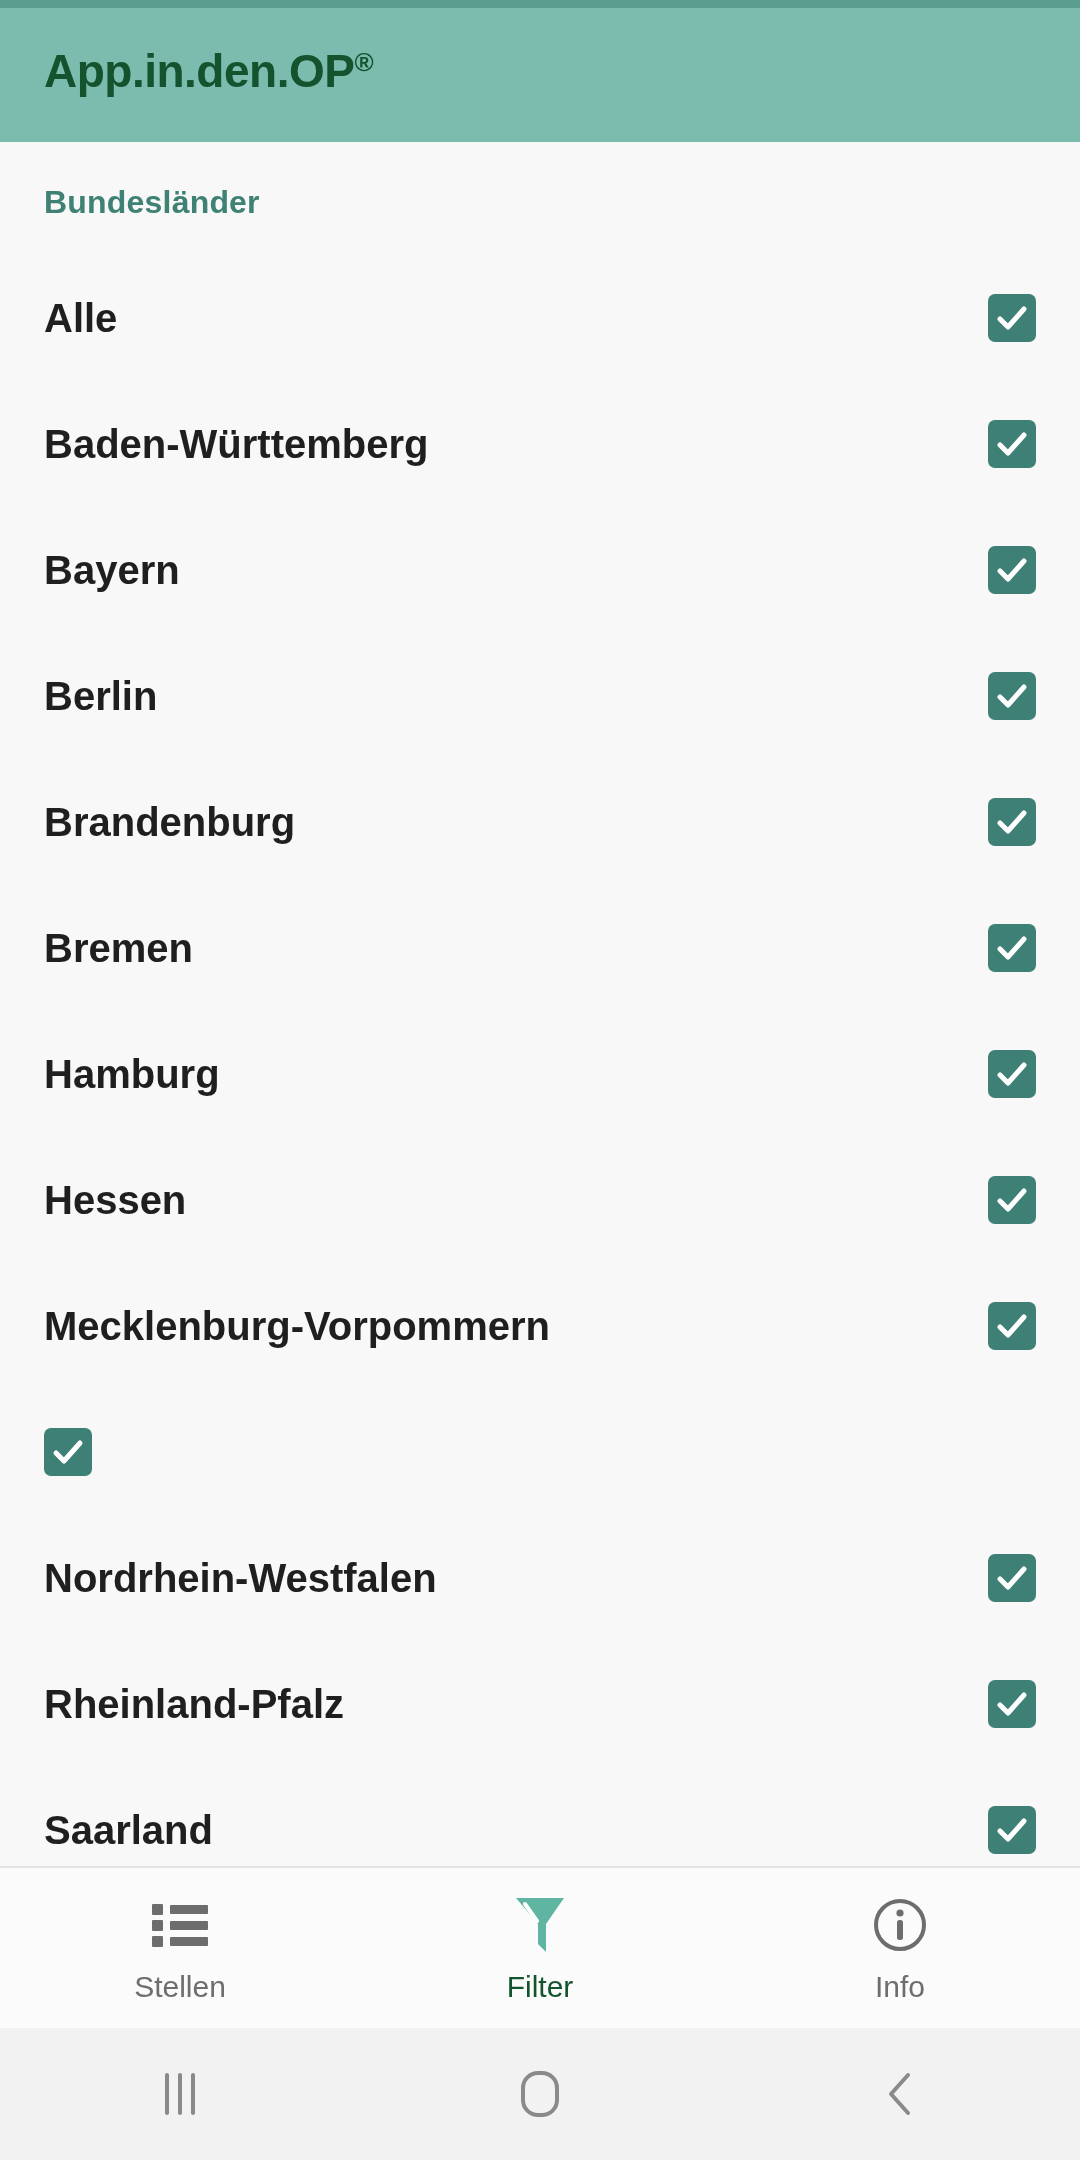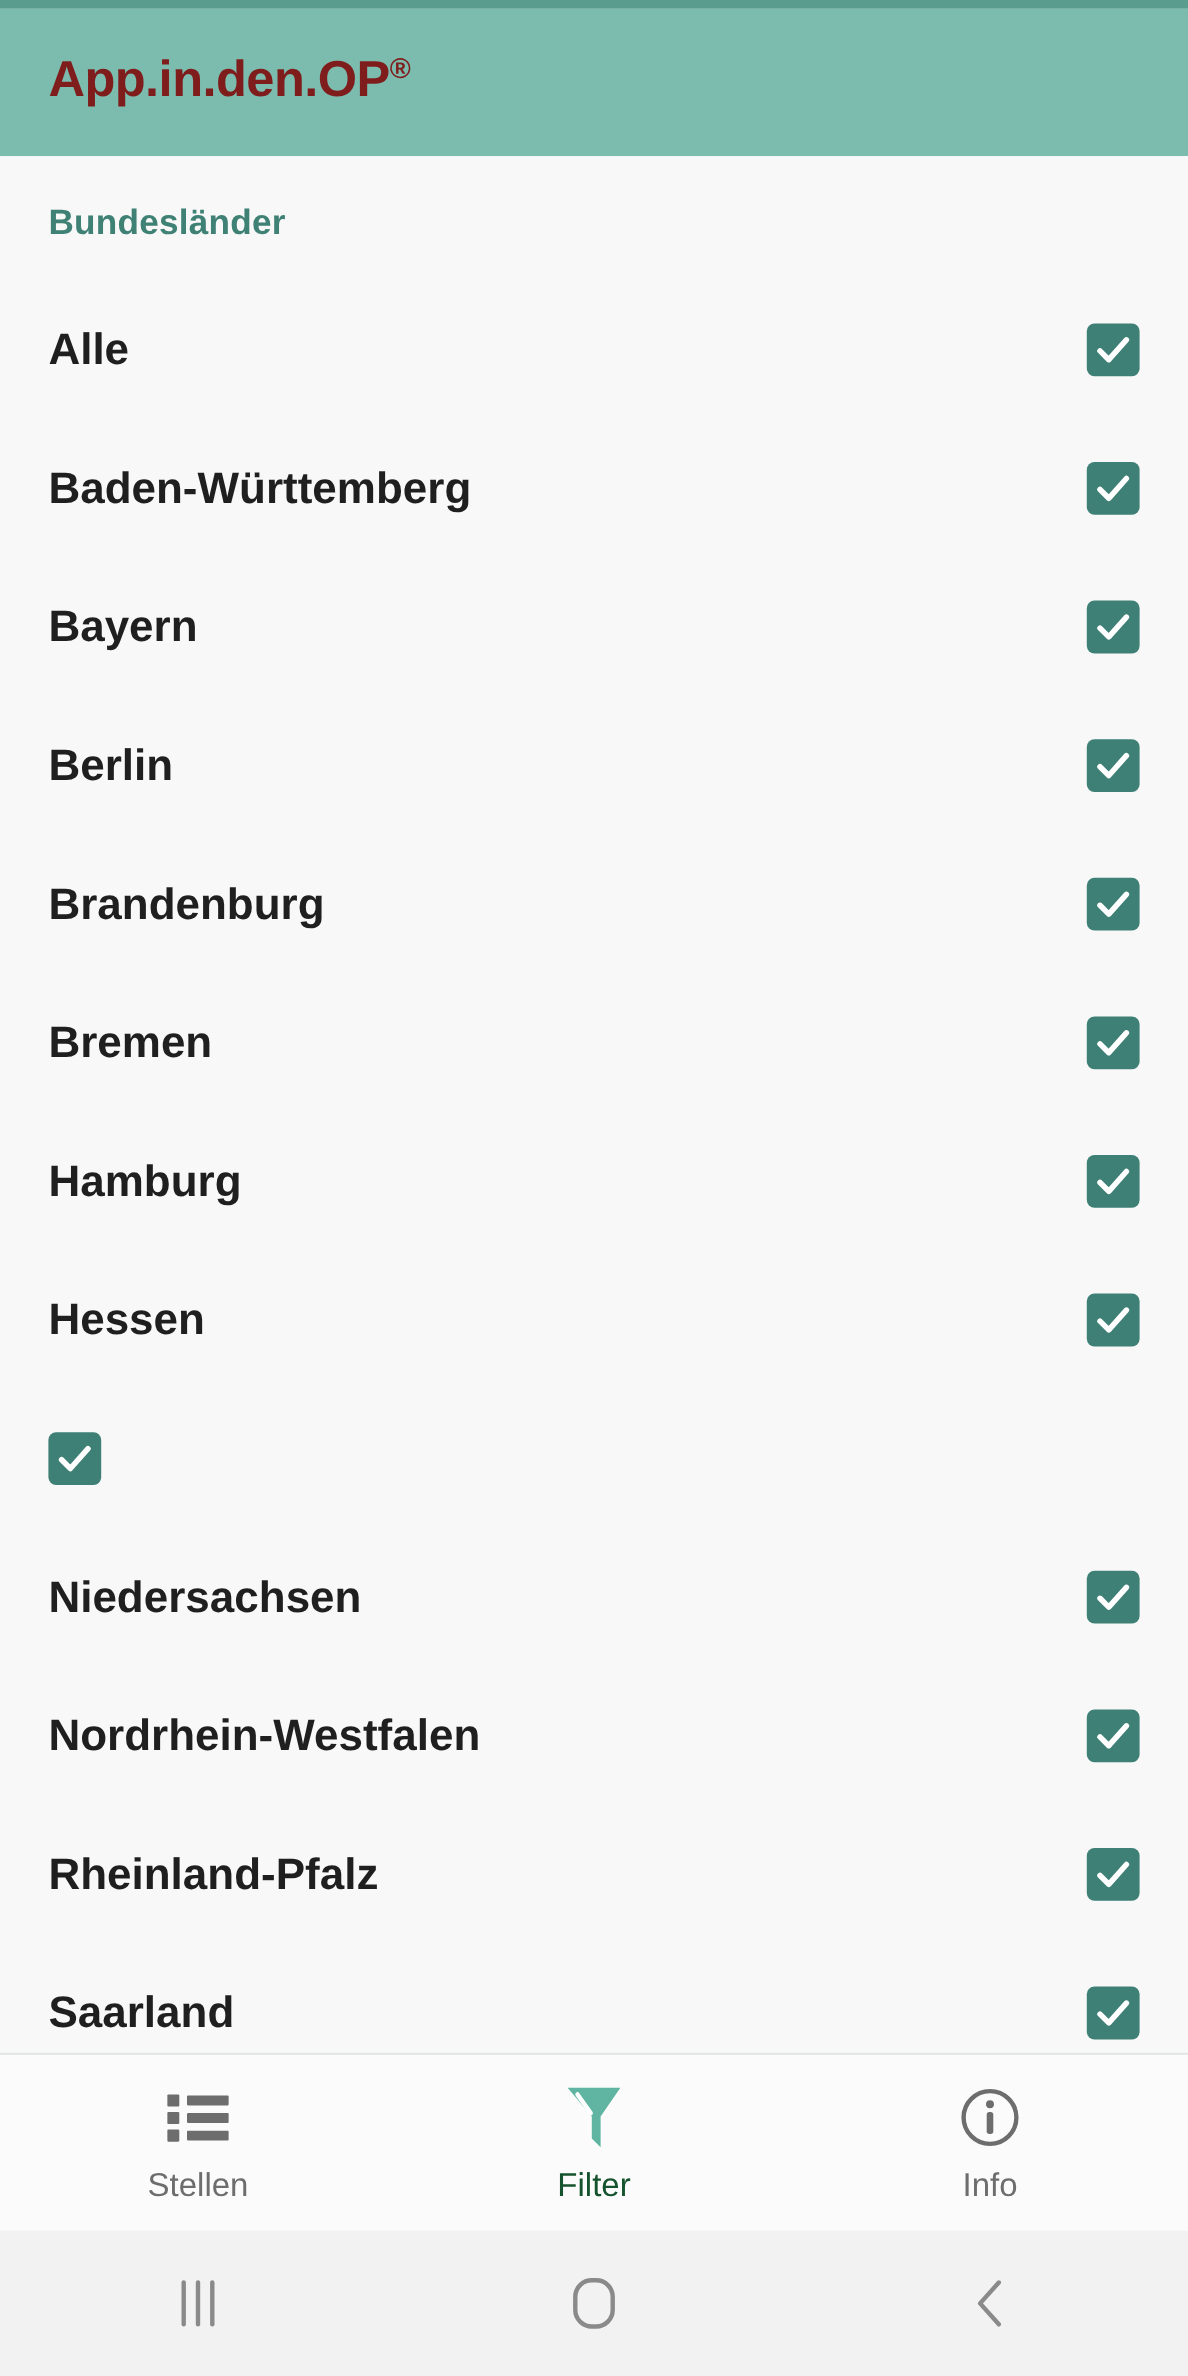--- a/index.html
+++ b/index.html
@@ -33,21 +33,21 @@
   .app-header {
     flex:0 0 auto;
     background:#7cbcaf;
     padding:18px 44px 26px 44px;
     height:134px;
     display:flex;
     flex-direction:column;
     justify-content:center;
   }
   .app-title {
-    color:#7f1d1d;
+    color:#14532d;
     font-size:46px;
     font-weight:bold;
     letter-spacing:-0.5px;
     line-height:1.05;
     white-space:nowrap;
   }
   .app-title .reg {
     font-size:26px;
     vertical-align:super;
     font-weight:bold;
@@ -248,28 +248,28 @@
         </div>
         <div class="row">
           <div class="row-label">Hessen</div>
           <div class="checkbox">
             <svg width="34" height="34" viewBox="0 0 34 34">
               <path d="M5 18 L13 26 L29 8" fill="none" stroke="#ffffff" stroke-width="5" stroke-linecap="round" stroke-linejoin="round"></path>
             </svg>
           </div>
         </div>
         <div class="row">
-          <div class="checkbox">
-            <svg width="34" height="34" viewBox="0 0 34 34">
-              <path d="M5 18 L13 26 L29 8" fill="none" stroke="#ffffff" stroke-width="5" stroke-linecap="round" stroke-linejoin="round"></path>
-            </svg>
-          </div>
-        </div>
-        <div class="row">
-          <div class="row-label">Niedersachsen</div>
+          <div class="row-label">Mecklenburg-Vorpommern</div>
+          <div class="checkbox">
+            <svg width="34" height="34" viewBox="0 0 34 34">
+              <path d="M5 18 L13 26 L29 8" fill="none" stroke="#ffffff" stroke-width="5" stroke-linecap="round" stroke-linejoin="round"></path>
+            </svg>
+          </div>
+        </div>
+        <div class="row">
           <div class="checkbox">
             <svg width="34" height="34" viewBox="0 0 34 34">
               <path d="M5 18 L13 26 L29 8" fill="none" stroke="#ffffff" stroke-width="5" stroke-linecap="round" stroke-linejoin="round"></path>
             </svg>
           </div>
         </div>
         <div class="row">
           <div class="row-label">Nordrhein-Westfalen</div>
           <div class="checkbox">
             <svg width="34" height="34" viewBox="0 0 34 34">

